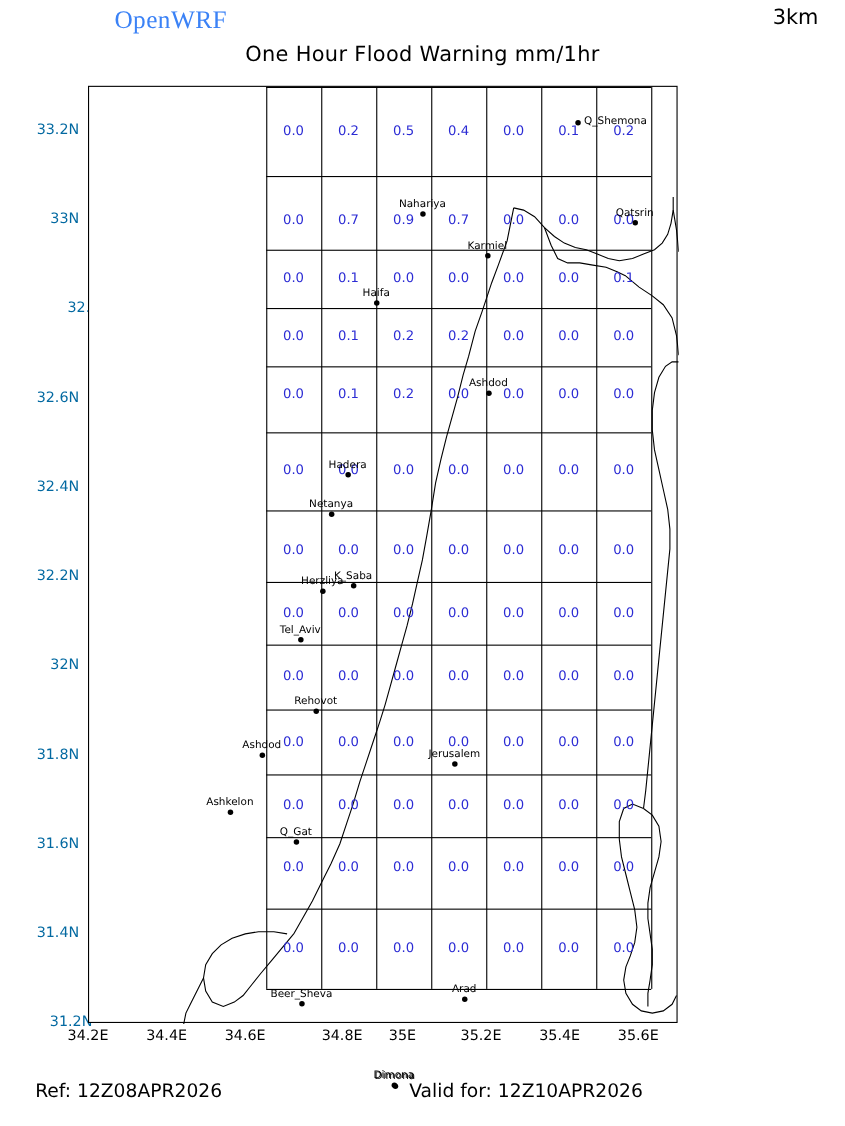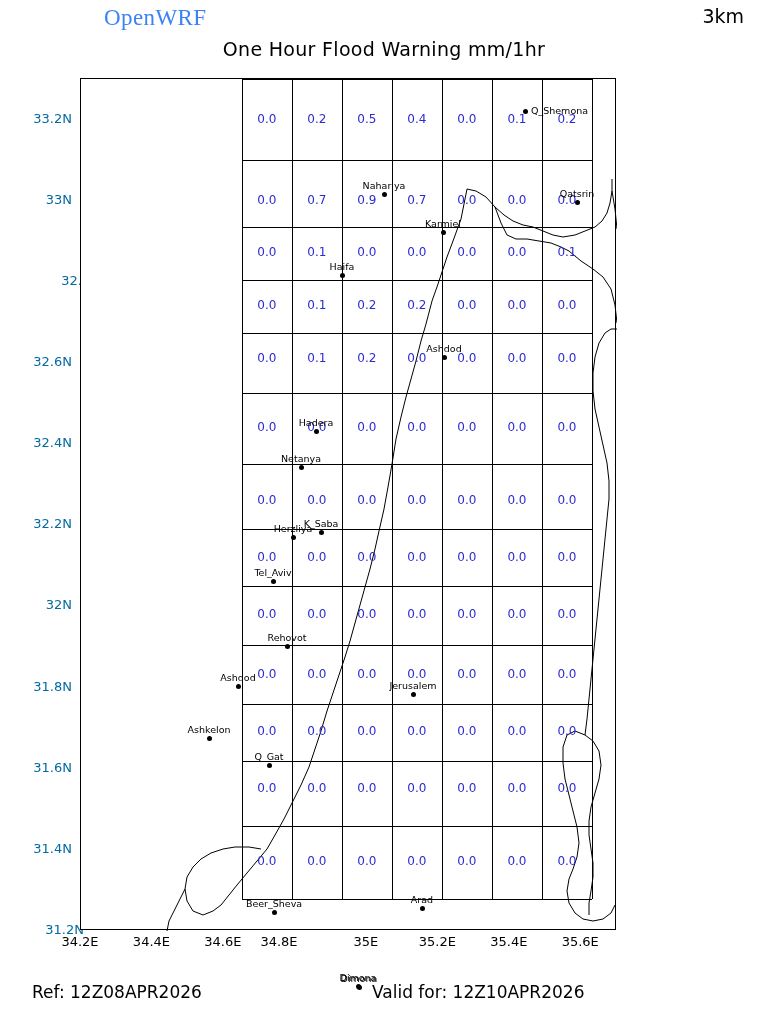--- a/index.html
+++ b/index.html
@@ -156,21 +156,21 @@
       <div class="ytick" style="left: 0px; top: 435.143px;">32.4N</div>
       <div class="ytick" style="left: 0px; top: 354px;">32.6N</div>
       <div class="ytick" style="left: 0px; top: 272.857px; margin-left: 28px;">32.8N</div>
       <div class="ytick" style="left: 0px; top: 191.714px;">33N</div>
       <div class="ytick" style="left: 0px; top: 110.571px;">33.2N</div>
     </div>
   <div id="ticks-x">
       <div class="xtick" style="left: 50px; top: 934px;">34.2E</div>
       <div class="xtick" style="left: 121.467px; top: 934px;">34.4E</div>
       <div class="xtick" style="left: 192.933px; top: 934px;">34.6E</div>
-      <div class="xtick" style="left: 249px; top: 934px;">34.8E</div>
+      <div class="xtick" style="left: 281px; top: 934px;">34.8E</div>
       <div class="xtick" style="left: 335.867px; top: 934px;">35E</div>
       <div class="xtick" style="left: 407.333px; top: 934px;">35.2E</div>
       <div class="xtick" style="left: 478.8px; top: 934px;">35.4E</div>
       <div class="xtick" style="left: 550.267px; top: 934px;">35.6E</div>
     </div>
 
   <div id="frame">
 
     <svg id="mapsvg" viewBox="0 0 536 852" preserveAspectRatio="none">
 

